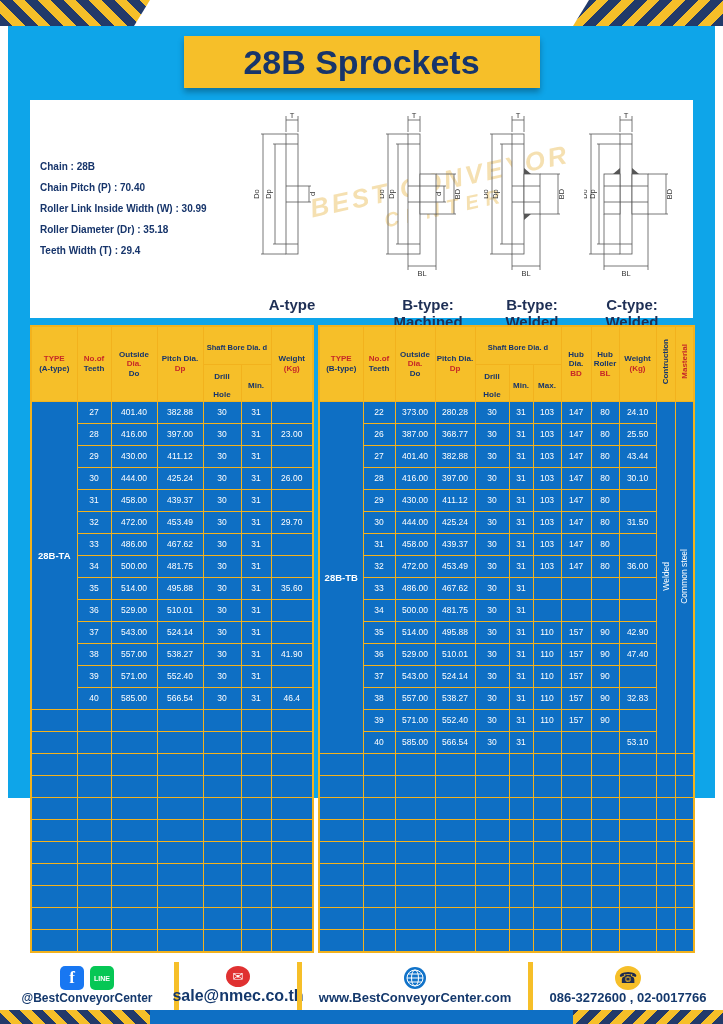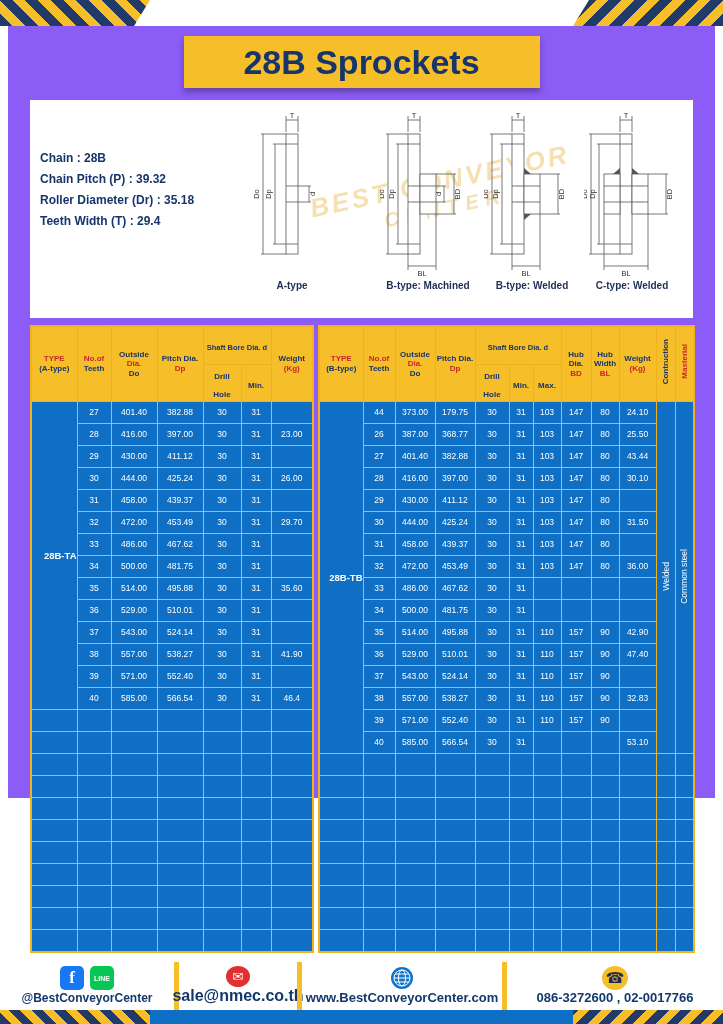--- a/index.html
+++ b/index.html
@@ -14,63 +14,63 @@
   .hazard.left{left:0;clip-path:polygon(0 0,100% 0,calc(100% - 16px) 100%,0 100%);}
   .hazard.right{right:0;background:repeating-linear-gradient(-45deg,#223a6a 0 9px,#f6bf29 9px 18px);
           clip-path:polygon(16px 0,100% 0,100% 100%,0 100%);}
   .bottom-strip{position:absolute;top:1010px;left:0;width:723px;height:14px;background:#0e6fc4;}
   .hazard-b{position:absolute;top:0;height:14px;width:150px;
           background:repeating-linear-gradient(45deg,#223a6a 0 8px,#f6bf29 8px 16px);}
   .hazard-b.left{left:0;} .hazard-b.right{right:0;
           background:repeating-linear-gradient(-45deg,#223a6a 0 8px,#f6bf29 8px 16px);}
 
   
-  .body-blue{position:absolute;top:26px;left:8px;right:8px;height:772px;background:#8b5cf6;}
+  .body-blue{position:absolute;top:26px;left:8px;right:8px;height:772px;background:#0ea5e9;}
   .banner{position:absolute;left:50%;transform:translateX(-50%);top:10px;width:356px;height:52px;
           background:#f6bf29;display:flex;align-items:center;justify-content:center;
           box-shadow:0 4px 6px rgba(0,0,0,.3);}
   .banner .title{font-size:34px;font-weight:bold;color:#17356b;}
 
   
   .spec-box{position:absolute;left:22px;top:74px;width:663px;height:218px;background:#ffffff;}
-  .spec-lines{position:absolute;left:10px;top:48px;color:#17356b;font-weight:bold;
-          font-size:12px;line-height:21px;white-space:nowrap;}
+  .spec-lines{position:absolute;left:10px;top:56px;color:#17356b;font-weight:bold;
+          font-size:10px;line-height:21px;white-space:nowrap;}
   .watermark{position:absolute;left:280px;top:66px;transform:rotate(-12deg);text-align:center;
           color:rgba(232,182,70,.42);font-weight:800;font-style:italic;pointer-events:none;}
   .watermark .w1{font-size:26px;letter-spacing:3px;}
   .watermark .w2{font-size:20px;letter-spacing:7px;}
   .drawing{position:absolute;top:10px;width:100px;text-align:center;}
   .drawing svg{display:block;margin:0 auto;}
-  .drawing .dlabel{margin-top:2px;font-size:10px;font-weight:bold;color:#1e2f55;}
+  .drawing .dlabel{margin-top:18px;font-size:15px;font-weight:bold;color:#1e2f55;}
   #d1{left:212px;} #d2{left:348px;} #d3{left:452px;} #d4{left:552px;}
 
   
   .tables{position:absolute;top:299px;left:0;right:0;}
   .table-a{position:absolute;left:22px;width:282px;}
   .table-b{position:absolute;left:310px;width:375px;}
   table{border-collapse:collapse;table-layout:fixed;width:100%;border:2px solid #f2b21d;background:#0e6fc4;}
   th,td{border:1px solid #f2b21d;overflow:hidden;}
   thead tr:first-child{height:38px;} thead tr:nth-child(2){height:26px;}
   th{background:#f6bf29;padding:0 1px;vertical-align:middle;text-align:center;}
   th div,th span{font-size:8px;font-weight:bold;line-height:9.5px;margin:0;}
   th.bore span{font-size:7.5px;}
   .hn{color:#17356b;} .hr{color:#c62828;}
   tbody td{height:21px;color:#ffffff;font-size:8.5px;text-align:center;padding:0;vertical-align:middle;}
-  .type-cell{font-size:9.5px;font-weight:bold;text-align:right;}
+  .type-cell{font-size:9.5px;font-weight:bold;}
   .vtext,.vhead{writing-mode:vertical-rl;transform:rotate(180deg);white-space:nowrap;display:inline-block;}
   .vtext{font-size:8.5px;color:#fff;}
   .vhead{font-size:8px;font-weight:bold;}
 
   
   .footer{position:absolute;top:962px;left:0;width:723px;height:48px;background:#ffffff;
           display:flex;align-items:stretch;}
   .fsec{display:flex;flex-direction:column;align-items:center;justify-content:space-between;
           padding:4px 2px 5px;box-sizing:border-box;}
   .fsec .ftext{font-weight:bold;color:#14386c;white-space:nowrap;}
-  .s1{width:174px;} .s2{width:118px;} .s3{width:200px;} .s4{flex:1;}
+  .s1{width:174px;} .s2{width:118px;} .s3{width:226px;} .s4{flex:1;}
   .sep{width:5px;background:#f6bf29;}
   .icon-row{display:flex;gap:6px;align-items:center;}
   .fb{width:24px;height:24px;background:#1877f2;color:#fff;border-radius:5px;font-weight:bold;
       font-size:17px;display:flex;align-items:center;justify-content:center;
       font-family:"Liberation Serif",serif;}
   .line-ic{width:24px;height:24px;background:#06c755;border-radius:5px;color:#fff;font-size:7px;
       font-weight:bold;display:flex;align-items:center;justify-content:center;}
   .mail-ic{width:24px;height:24px;background:#e03131;border-radius:50%;color:#fff;font-size:13px;
       display:flex;align-items:center;justify-content:center;}
   .phone-ic{width:26px;height:26px;background:#f6bf29;border-radius:50%;color:#1d2b50;font-size:15px;
@@ -89,21 +89,22 @@
 
   <div class="body-blue">
 
     <div class="banner">
       <span class="title">28B Sprockets</span>
     </div>
 
     <div class="spec-box">
       <div class="spec-lines">
         <div>Chain  : 28B</div>
-        <div>Chain Pitch (P)  : 39.32</div>
+        <div>Chain Pitch (P)  : 70.40</div>
+        <div>Roller Link Inside Width (W)  : 30.99</div>
         <div>Roller Diameter (Dr)  : 35.18</div>
         <div>Teeth Width (T)  : 29.4</div>
       </div>
 
       <div class="watermark">
         <div class="w1">BEST CONVEYOR</div>
         <div class="w2">CENTER</div>
       </div>
 
       <div class="drawing" id="d1">
@@ -554,21 +555,21 @@
               </th>
               <th colspan="3" class="bore">
                 <span class="hn">Shaft Bore Dia. d</span>
               </th>
               <th rowspan="2">
                 <div class="hn">Hub Dia.</div>
                 <div class="hr">BD</div>
               </th>
               <th rowspan="2">
                 <div class="hn">Hub</div>
-                <div class="hn">Width</div>
+                <div class="hn">Roller</div>
                 <div class="hr">BL</div>
               </th>
               <th rowspan="2">
                 <div class="hn">Weight</div>
                 <div class="hr">(Kg)</div>
               </th>
               <th rowspan="2">
                 <span class="vhead hn">Contruction</span>
               </th>
               <th rowspan="2">
@@ -577,23 +578,23 @@
             </tr>
             <tr>
               <th><span class="hn">Drill Hole</span></th>
               <th><span class="hn">Min.</span></th>
               <th><span class="hn">Max.</span></th>
             </tr>
           </thead>
           <tbody>
               <tr>
                 <td rowspan="16" class="type-cell">28B-TB</td>
-                <td>44</td>
+                <td>22</td>
                 <td>373.00</td>
-                <td>179.75</td>
+                <td>280.28</td>
                 <td>30</td>
                 <td>31</td>
                 <td>103</td>
                 <td>147</td>
                 <td>80</td>
                 <td>24.10</td>
                 <td rowspan="16" class="vert-cell"><span class="vtext">Welded</span></td>
                 <td rowspan="16" class="vert-cell"><span class="vtext">Common steel</span></td>
               </tr>
               <tr>

